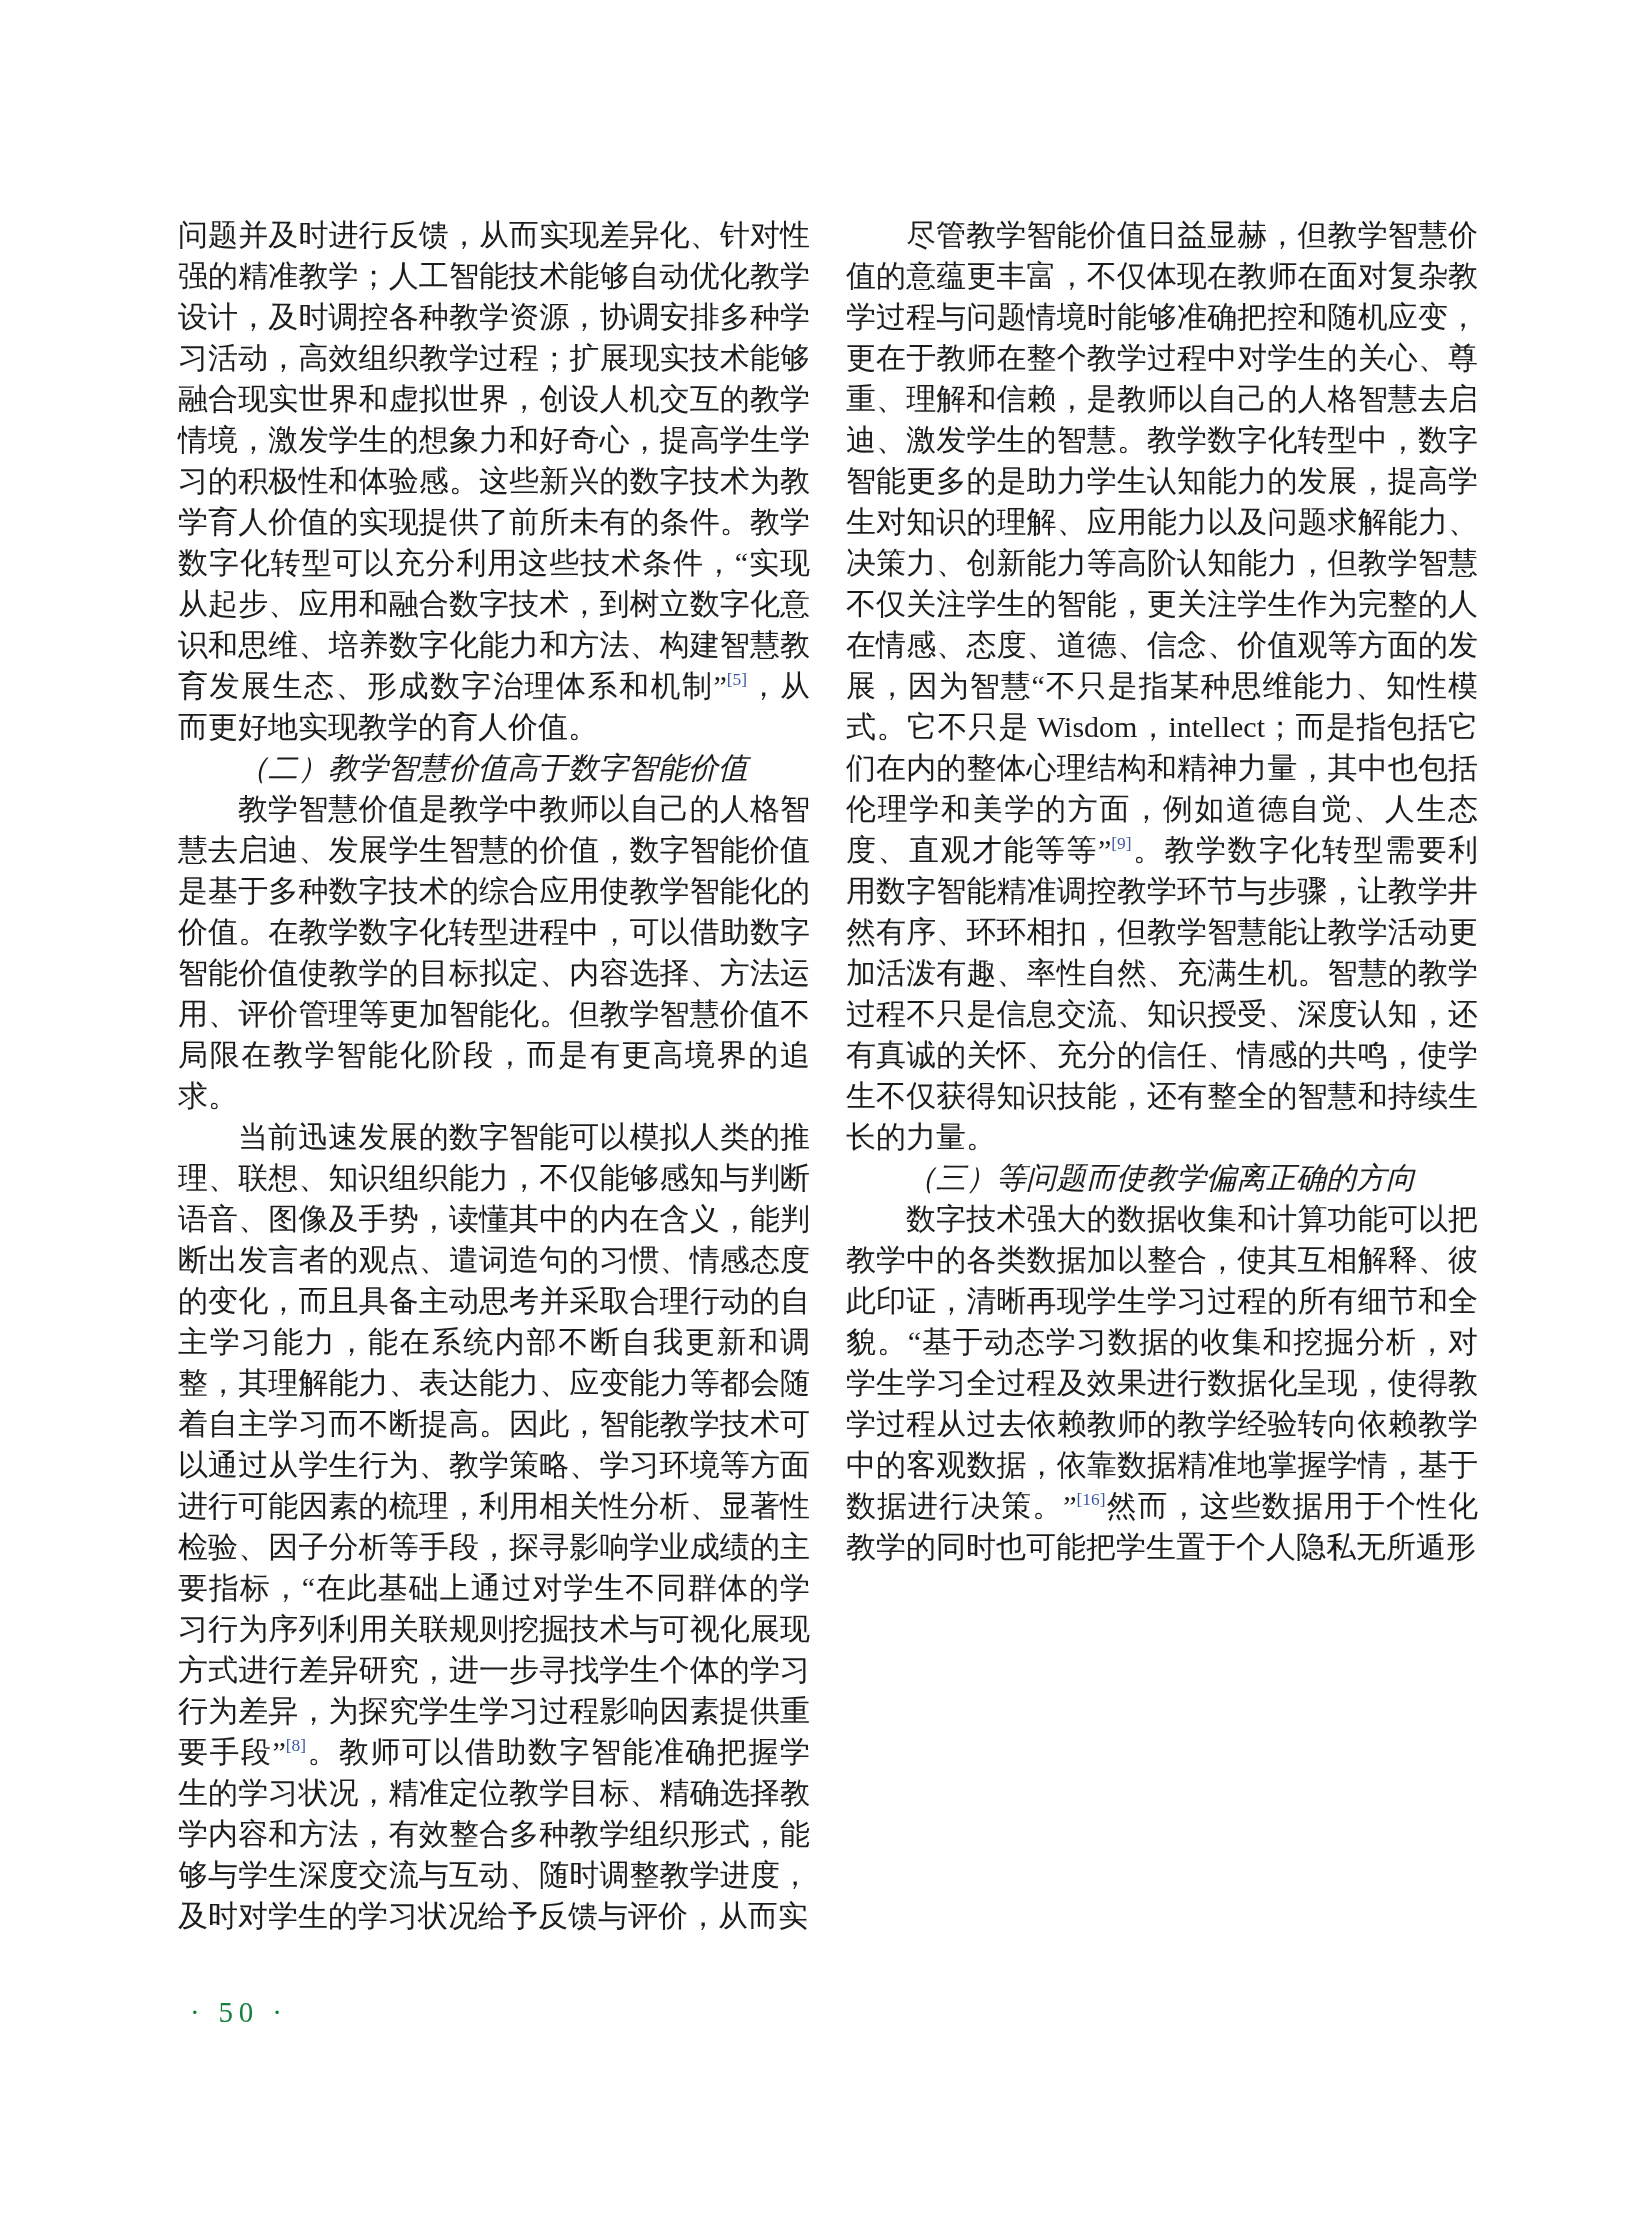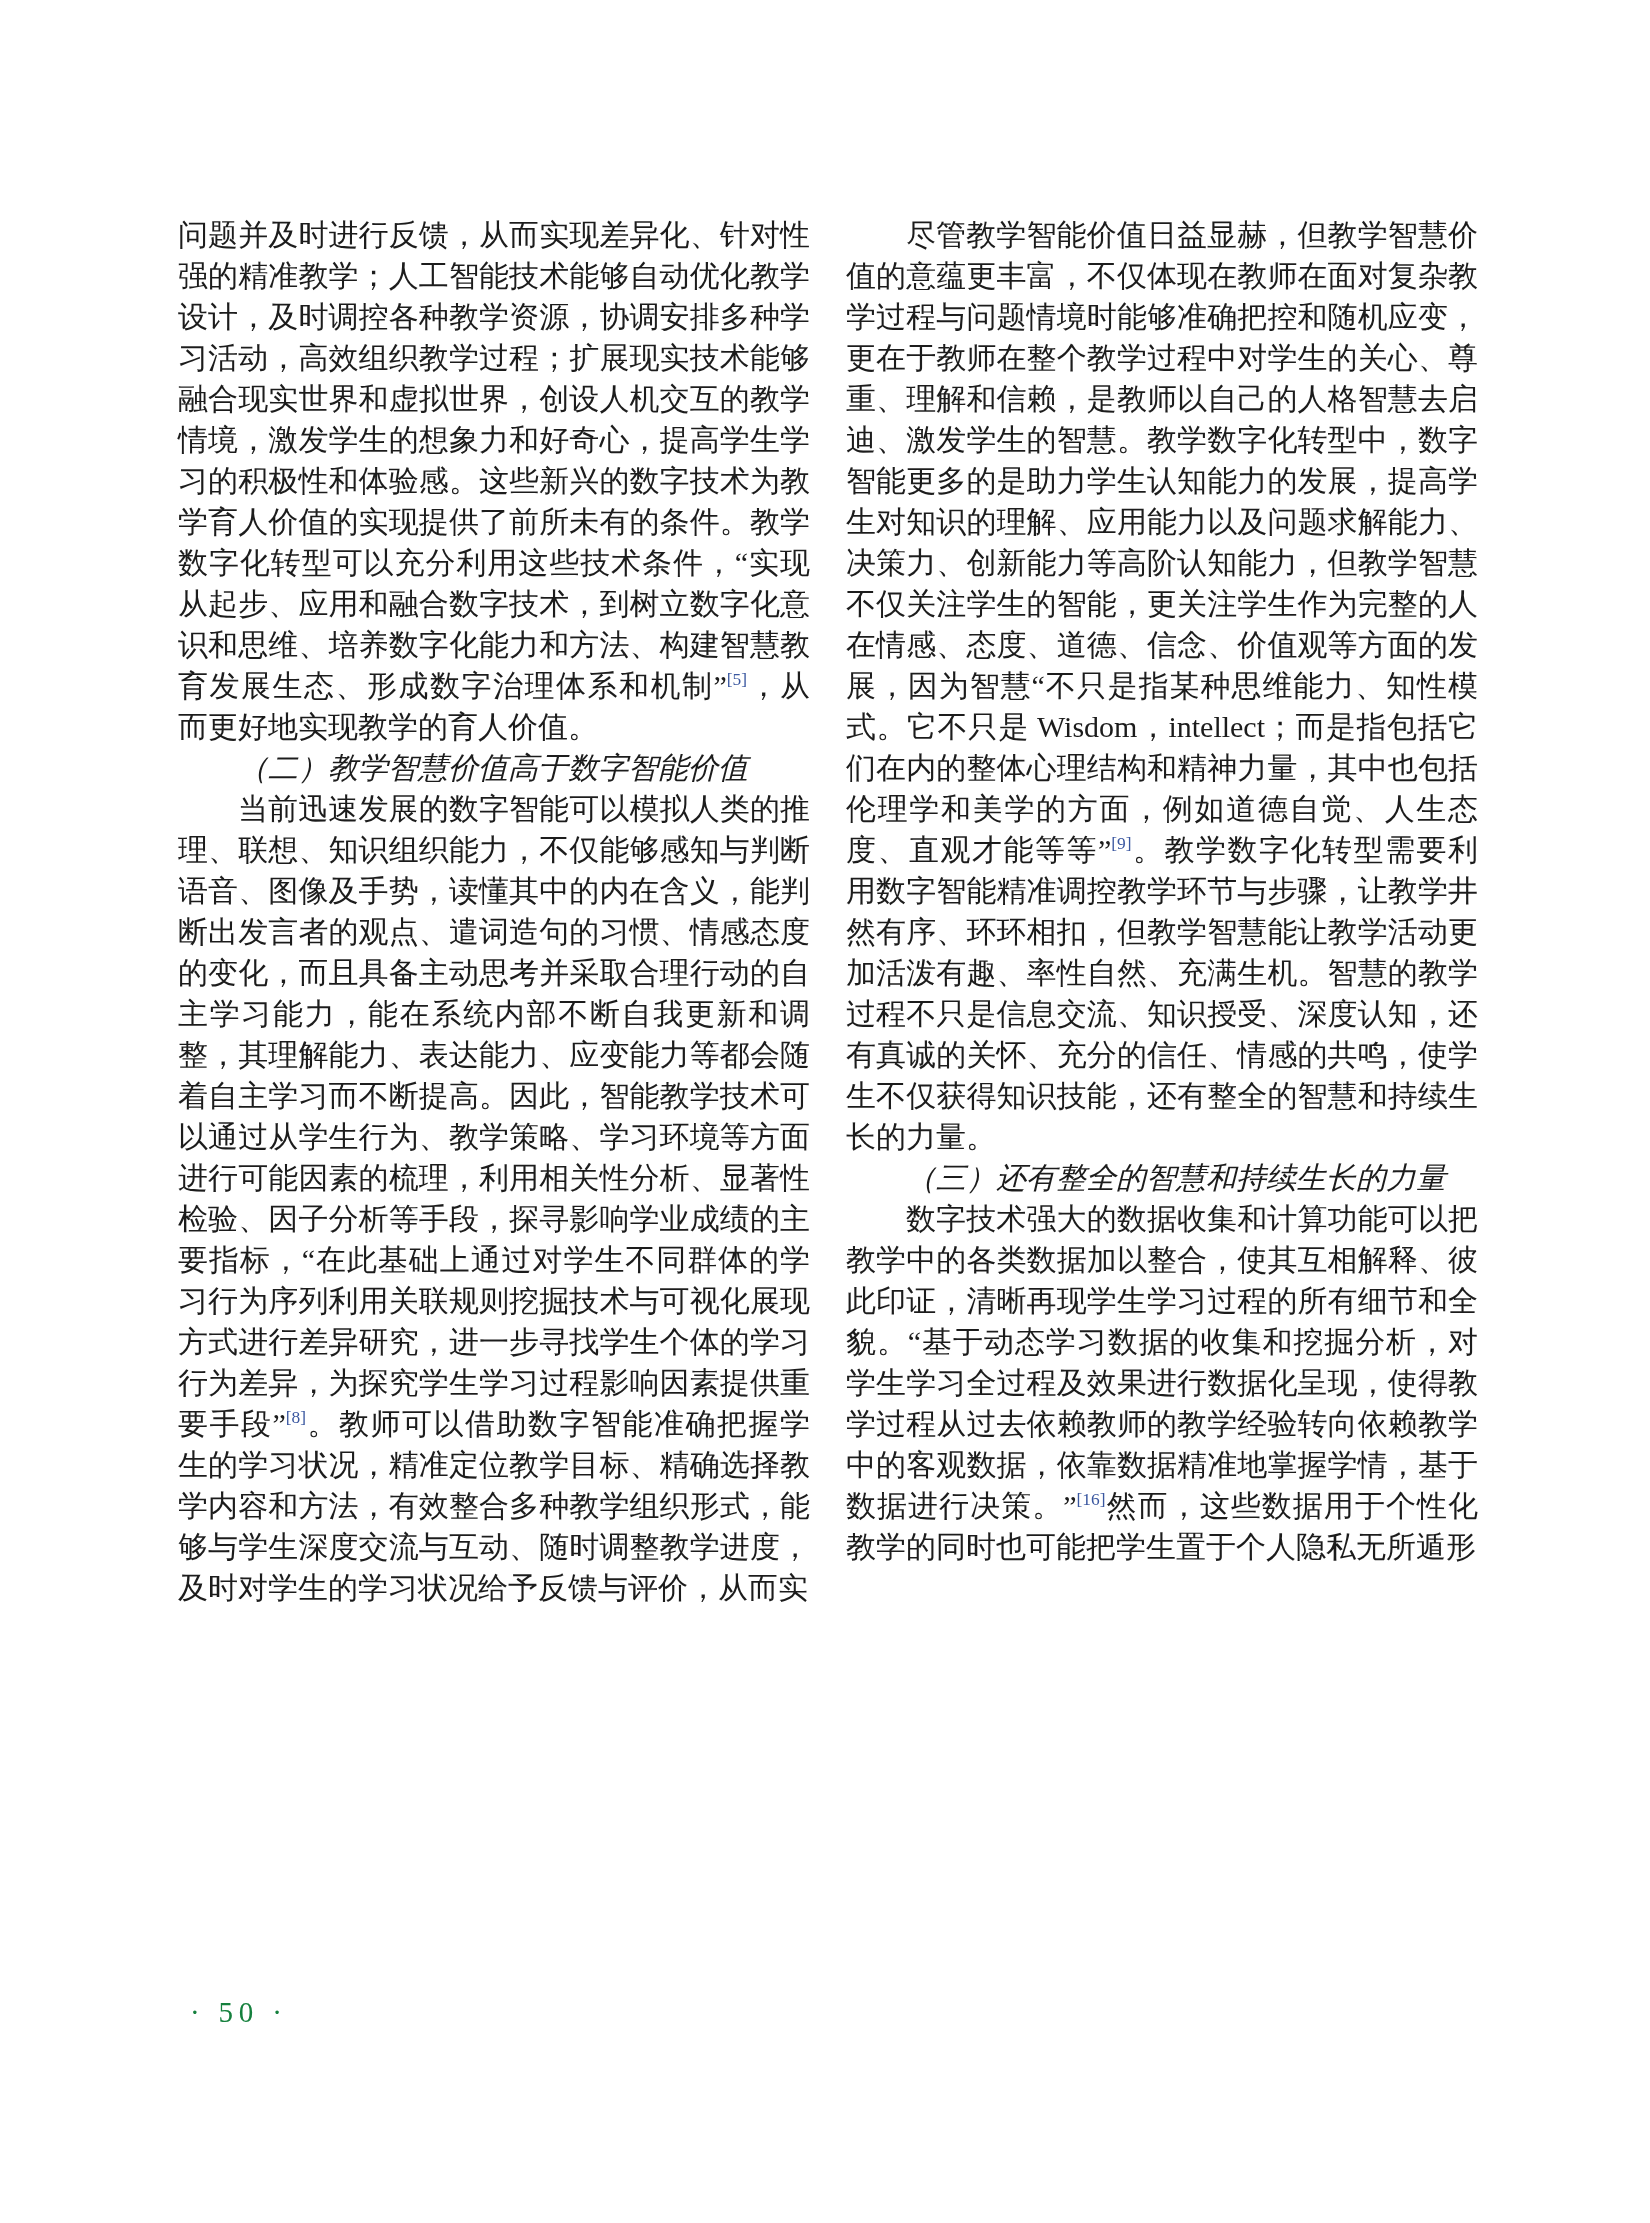--- a/index.html
+++ b/index.html
@@ -61,25 +61,26 @@
   }
 </style>
 </head>
 <body>
 
 <div class="page">
 
   <div class="column column-left">
     <p class="para">问题并及时进行反馈，从而实现差异化、针对性强的精准教学；人工智能技术能够自动优化教学设计，及时调控各种教学资源，协调安排多种学习活动，高效组织教学过程；扩展现实技术能够融合现实世界和虚拟世界，创设人机交互的教学情境，激发学生的想象力和好奇心，提高学生学习的积极性和体验感。这些新兴的数字技术为教学育人价值的实现提供了前所未有的条件。教学数字化转型可以充分利用这些技术条件，“实现从起步、应用和融合数字技术，到树立数字化意识和思维、培养数字化能力和方法、构建智慧教育发展生态、形成数字治理体系和机制”<sup class="cite">[5]</sup>，从而更好地实现教学的育人价值。</p>
     <h3 class="section-heading">（二）教学智慧价值高于数字智能价值</h3>
+    <p class="para indent">教学智慧价值是教学中教师以自己的人格智慧去启迪、发展学生智慧的价值，数字智能价值是基于多种数字技术的综合应用使教学智能化的价值。在教学数字化转型进程中，可以借助数字智能价值使教学的目标拟定、内容选择、方法运用、评价管理等更加智能化。但教学智慧价值不局限在教学智能化阶段，而是有更高境界的追求。</p>
     <p class="para indent">当前迅速发展的数字智能可以模拟人类的推理、联想、知识组织能力，不仅能够感知与判断语音、图像及手势，读懂其中的内在含义，能判断出发言者的观点、遣词造句的习惯、情感态度的变化，而且具备主动思考并采取合理行动的自主学习能力，能在系统内部不断自我更新和调整，其理解能力、表达能力、应变能力等都会随着自主学习而不断提高。因此，智能教学技术可以通过从学生行为、教学策略、学习环境等方面进行可能因素的梳理，利用相关性分析、显著性检验、因子分析等手段，探寻影响学业成绩的主要指标，“在此基础上通过对学生不同群体的学习行为序列利用关联规则挖掘技术与可视化展现方式进行差异研究，进一步寻找学生个体的学习行为差异，为探究学生学习过程影响因素提供重要手段”<sup class="cite">[8]</sup>。教师可以借助数字智能准确把握学生的学习状况，精准定位教学目标、精确选择教学内容和方法，有效整合多种教学组织形式，能够与学生深度交流与互动、随时调整教学进度，及时对学生的学习状况给予反馈与评价，从而实</p>
   </div>
 
   <div class="column column-right">
     <p class="para indent">尽管教学智能价值日益显赫，但教学智慧价值的意蕴更丰富，不仅体现在教师在面对复杂教学过程与问题情境时能够准确把控和随机应变，更在于教师在整个教学过程中对学生的关心、尊重、理解和信赖，是教师以自己的人格智慧去启迪、激发学生的智慧。教学数字化转型中，数字智能更多的是助力学生认知能力的发展，提高学生对知识的理解、应用能力以及问题求解能力、决策力、创新能力等高阶认知能力，但教学智慧不仅关注学生的智能，更关注学生作为完整的人在情感、态度、道德、信念、价值观等方面的发展，因为智慧“不只是指某种思维能力、知性模式。它不只是 Wisdom，intellect；而是指包括它们在内的整体心理结构和精神力量，其中也包括伦理学和美学的方面，例如道德自觉、人生态度、直观才能等等”<sup class="cite">[9]</sup>。教学数字化转型需要利用数字智能精准调控教学环节与步骤，让教学井然有序、环环相扣，但教学智慧能让教学活动更加活泼有趣、率性自然、充满生机。智慧的教学过程不只是信息交流、知识授受、深度认知，还有真诚的关怀、充分的信任、情感的共鸣，使学生不仅获得知识技能，还有整全的智慧和持续生长的力量。</p>
-    <h3 class="section-heading">（三）还有整全的智慧和持续生长的力量</h3>
+    <h3 class="section-heading">（三）等问题而使教学偏离正确的方向</h3>
     <p class="para indent">数字技术强大的数据收集和计算功能可以把教学中的各类数据加以整合，使其互相解释、彼此印证，清晰再现学生学习过程的所有细节和全貌。“基于动态学习数据的收集和挖掘分析，对学生学习全过程及效果进行数据化呈现，使得教学过程从过去依赖教师的教学经验转向依赖教学中的客观数据，依靠数据精准地掌握学情，基于数据进行决策。”<sup class="cite">[16]</sup>然而，这些数据用于个性化教学的同时也可能把学生置于个人隐私无所遁形</p>
   </div>
 
   <div class="page-number">· 50 ·</div>
 
 </div>
 
 
 </body></html>

